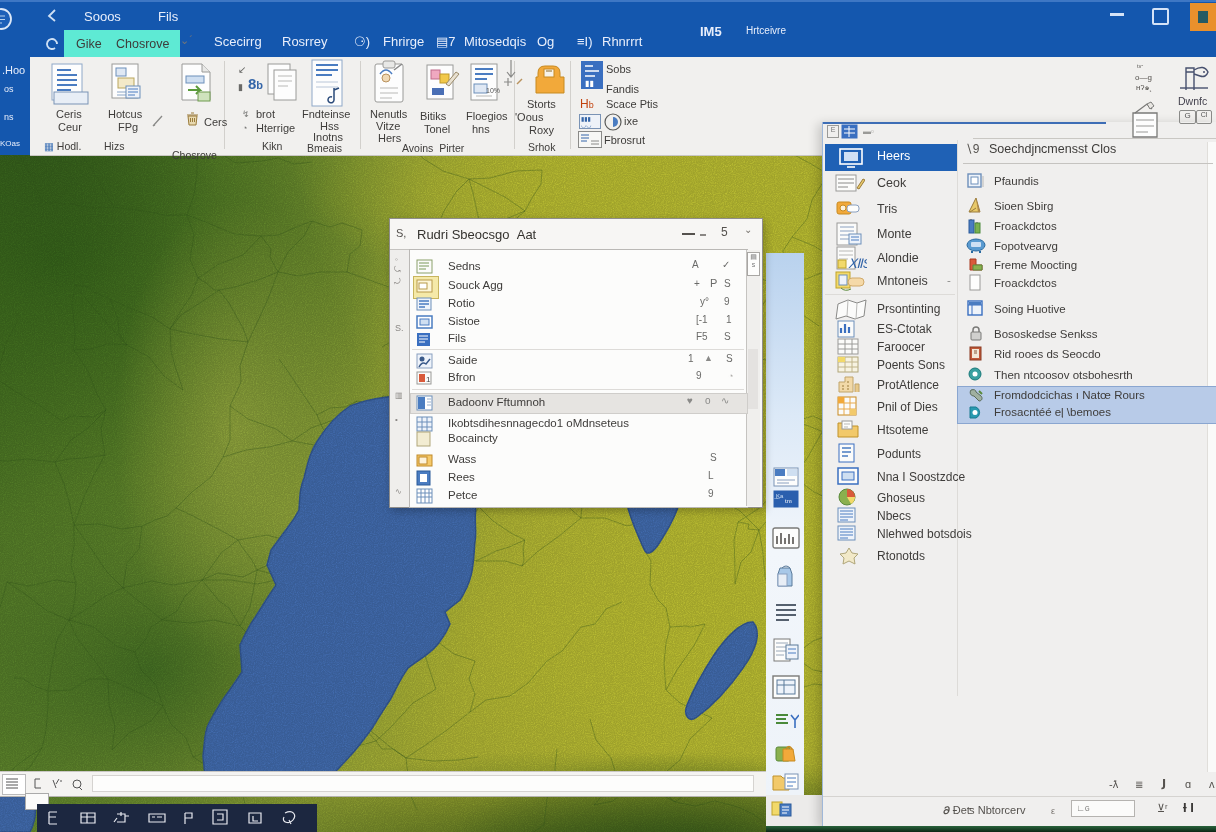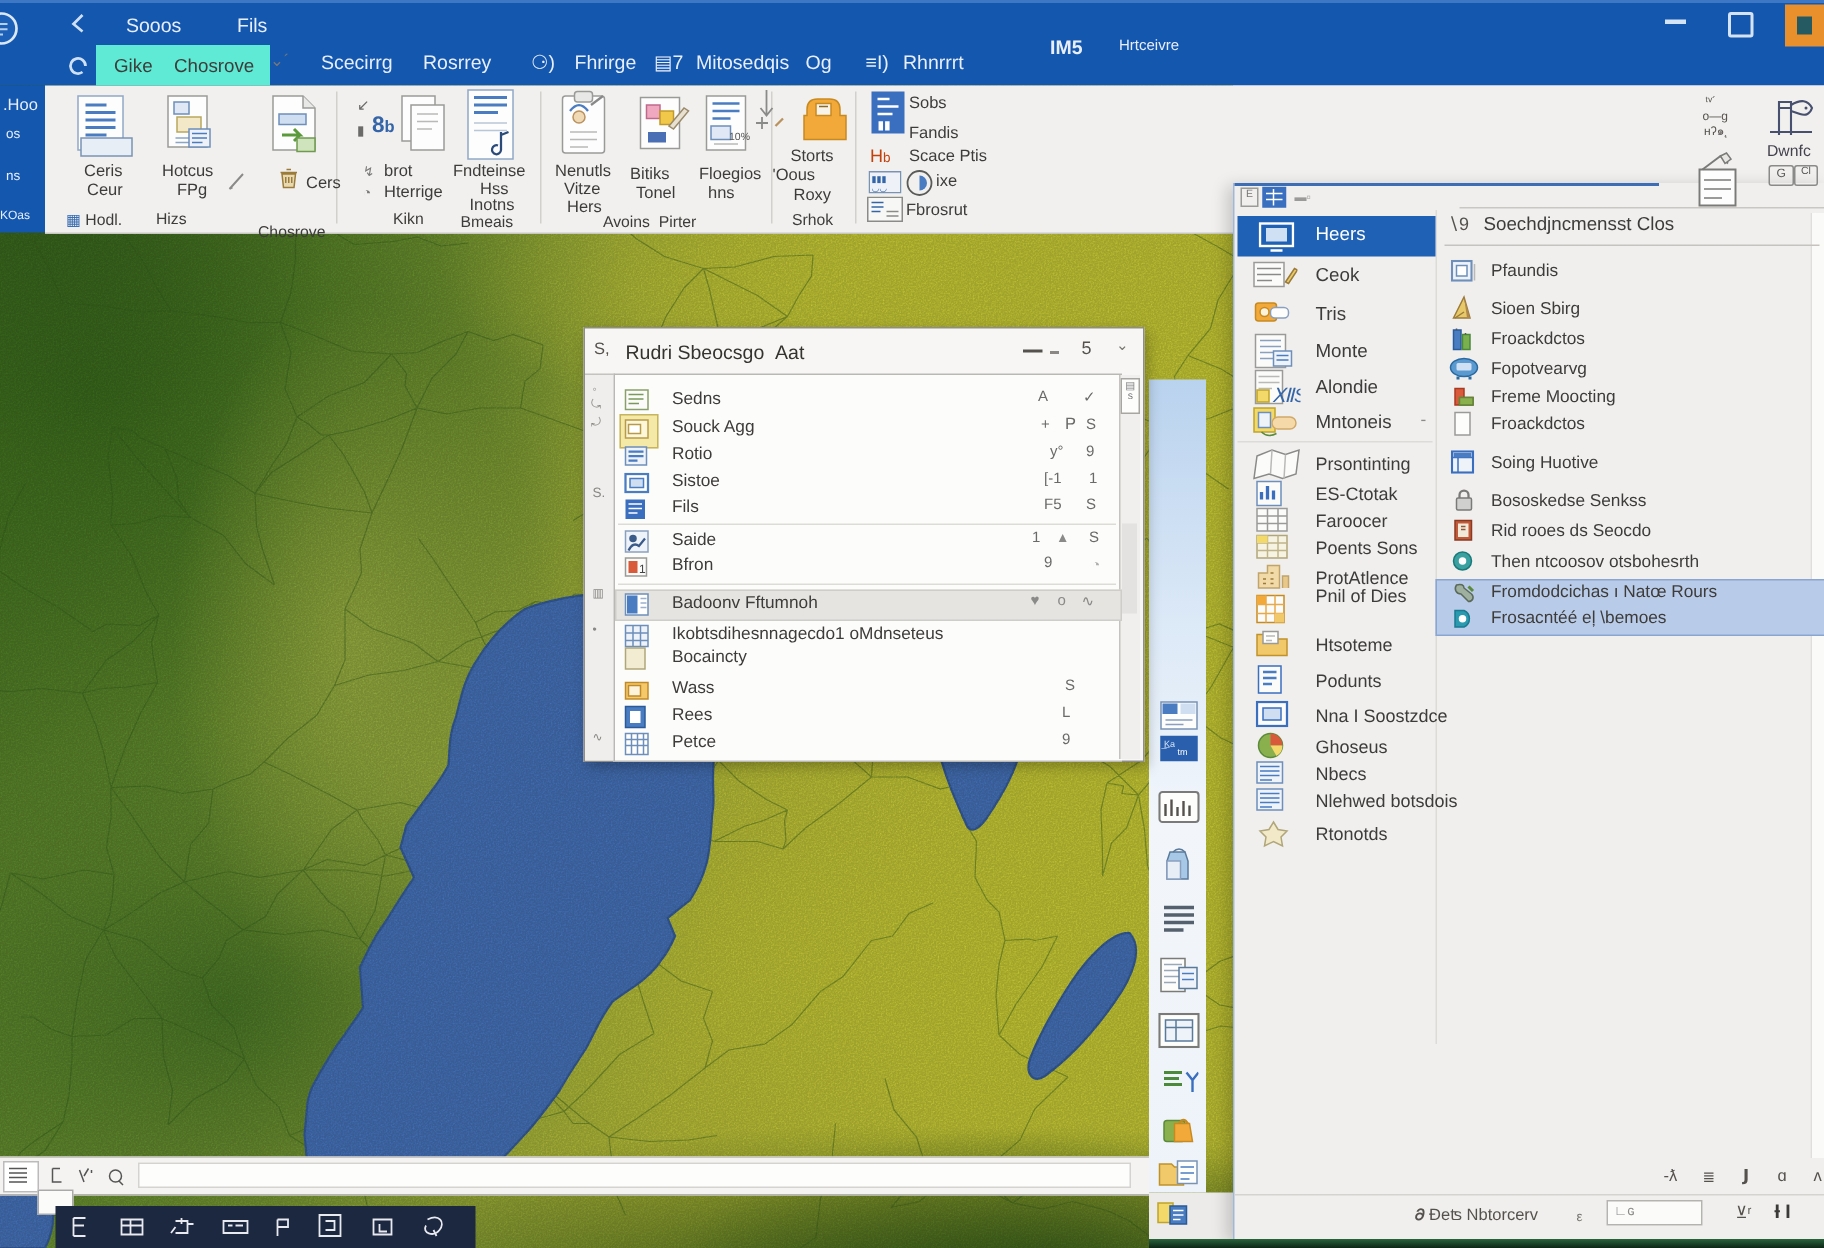--- a/index.html
+++ b/index.html
@@ -572,21 +572,21 @@
         <path d="M18,18 v-8 h4 v8" fill="#e8c98a" stroke="#c0a46a"></path>
         <path d="M5,12h2M5,15h2M10,8h2M10,12h2M10,15h2" stroke="#9a7b3a"></path>
       </svg>
   <div class="t" style="left:54px;top:256px;font-size:12px">ProtAtlence</div>
   <svg class="abs" style="left:14px;top:274px" width="24" height="20" viewBox="0 0 24 20">
         <rect x="1" y="1" width="18" height="18" fill="#fbfbfa" stroke="#c78a20"></rect>
         <path d="M1,7h18M1,13h18M7,1v18M13,1v18" stroke="#e8a94a"></path>
         <rect x="1" y="1" width="6" height="6" fill="#f2a93a"></rect>
         <rect x="13" y="13" width="6" height="6" fill="#f2c96a"></rect>
       </svg>
-  <div class="t" style="left:54px;top:268px;font-size:12px">Pnil of Dies</div>
+  <div class="t" style="left:54px;top:278px;font-size:12px">Pnil of Dies</div>
   <svg class="abs" style="left:14px;top:297px" width="24" height="20" viewBox="0 0 24 20">
         <path d="M1,4 h8 l2,3 h10 v11 h-20 z" fill="#f2c96a" stroke="#c0922a"></path>
         <rect x="5" y="2" width="10" height="8" fill="#fdfdfc" stroke="#9a9a98"></rect>
         <path d="M7,5h6M7,8h4" stroke="#b9b9b7"></path>
       </svg>
   <div class="t" style="left:54px;top:301px;font-size:12px">Htsoteme</div>
   <svg class="abs" style="left:14px;top:321px" width="24" height="20" viewBox="0 0 24 20">
         <rect x="2" y="1" width="15" height="18" fill="#fbfbfa" stroke="#3a6fc0"></rect>
         <path d="M5,5h9M5,9h9M5,13h6" stroke="#4a7cc1" stroke-width="1.6"></path>
       </svg>

